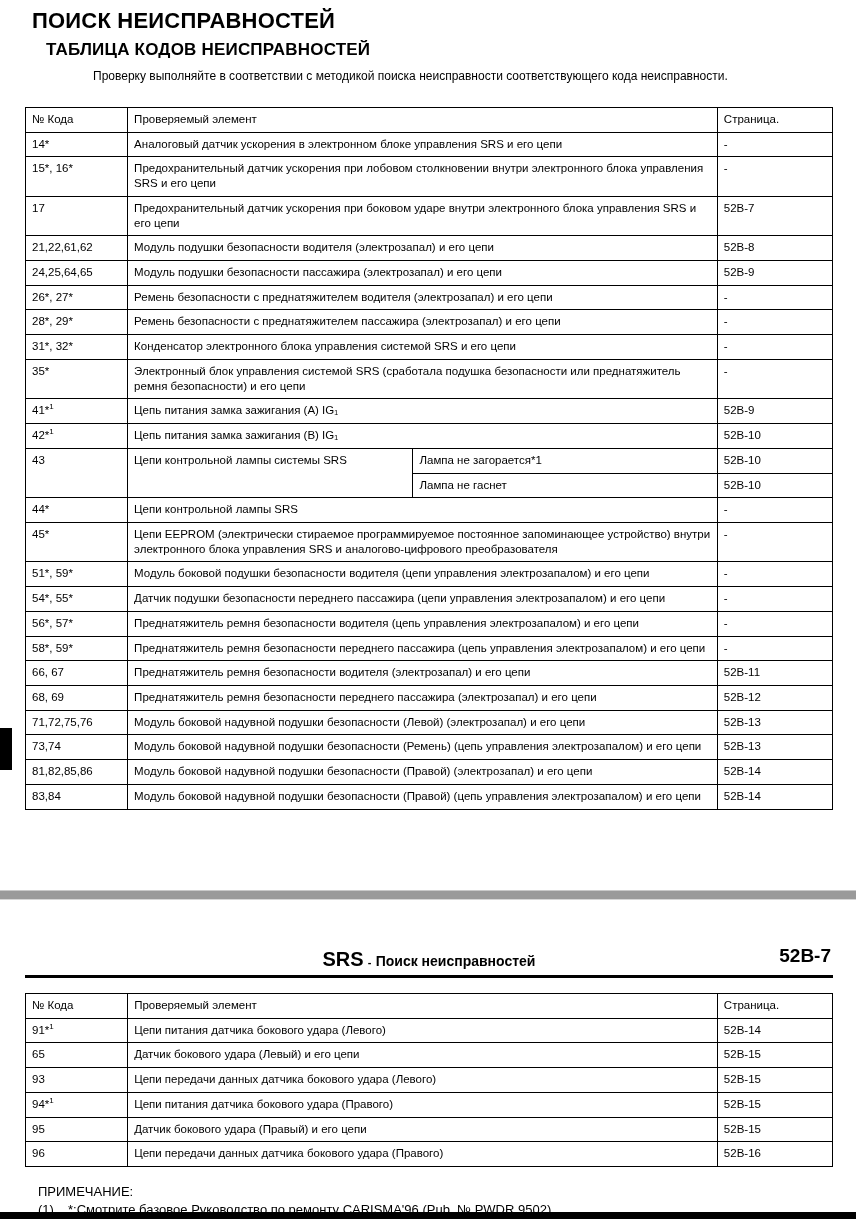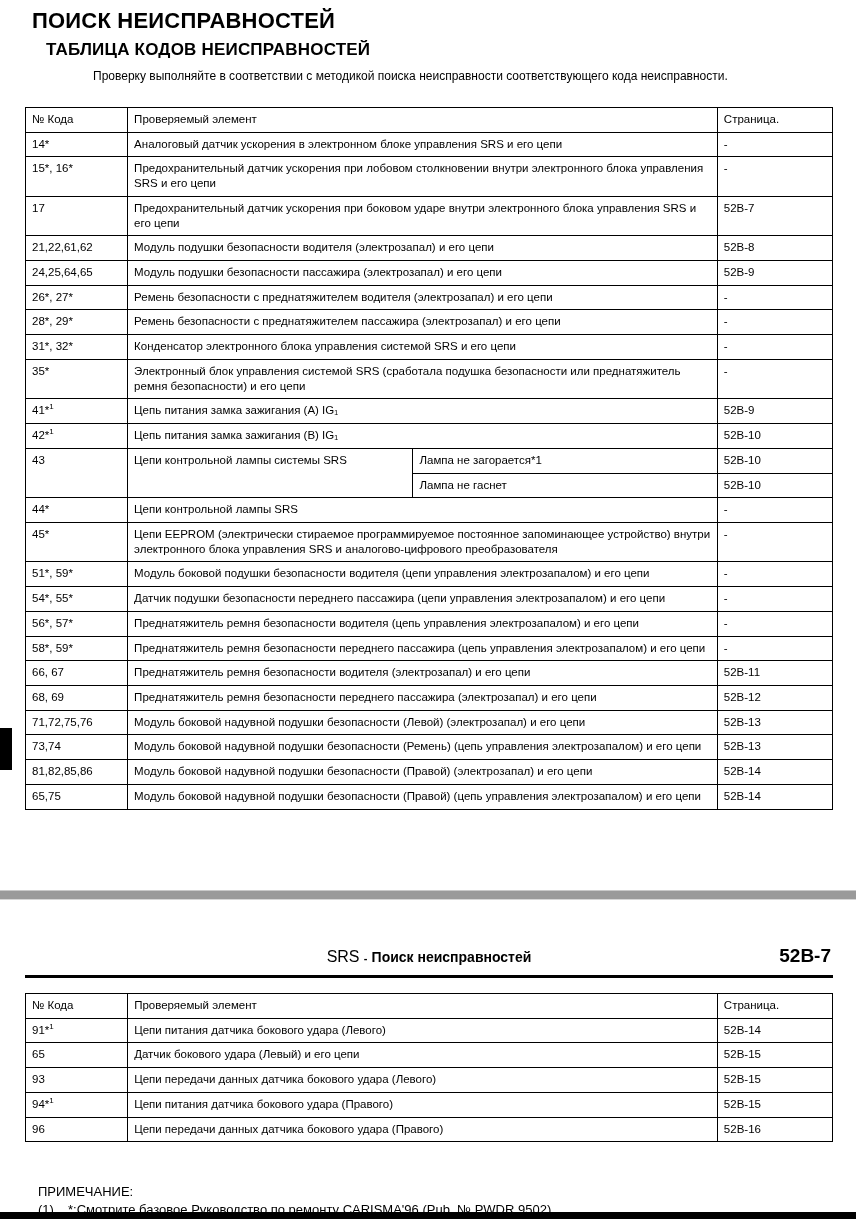--- a/index.html
+++ b/index.html
@@ -120,22 +120,22 @@
   .pg2-header .hdr-center {
     position: absolute;
     left: 0;
     right: 0;
     top: 0;
     text-align: center;
     font-size: 15px;
     white-space: nowrap;
   }
   .pg2-header .hdr-center .sys {
-    font-weight: normal;
-    font-size: 16px;
+    font-weight: bold;
+    font-size: 20px;
   }
   .pg2-header .hdr-center .dash {
     font-weight: bold;
     font-size: 11px;
     vertical-align: middle;
   }
   .pg2-header .hdr-center .ttl {
     font-weight: bold;
     font-size: 14px;
   }
@@ -329,21 +329,21 @@
         <td><span>73,74</span></td>
         <td colspan="2">Модуль боковой надувной подушки безопасности (Ремень) (цепь управления электрозапалом) и его цепи</td>
         <td>52B-13</td>
       </tr>
       <tr>
         <td><span>81,82,85,86</span></td>
         <td colspan="2">Модуль боковой надувной подушки безопасности (Правой) (электрозапал) и его цепи</td>
         <td>52B-14</td>
       </tr>
       <tr>
-        <td><span>65,75</span></td>
+        <td><span>83,84</span></td>
         <td colspan="2">Модуль боковой надувной подушки безопасности (Правой) (цепь управления электрозапалом) и его цепи</td>
         <td>52B-14</td>
       </tr>
     </tbody>
   </table>
 
   <div class="edge-tab"></div>
 </div>
 
 <div class="page-separator"></div>
@@ -388,20 +388,25 @@
         <td><span>93</span></td>
         <td>Цепи передачи данных датчика бокового удара (Левого)</td>
         <td>52B-15</td>
       </tr>
       <tr>
         <td><span>94*</span><sup class="fn">1</sup></td>
         <td>Цепи питания датчика бокового удара (Правого)</td>
         <td>52B-15</td>
       </tr>
       <tr>
+        <td><span>95</span></td>
+        <td>Датчик бокового удара (Правый) и его цепи</td>
+        <td>52B-15</td>
+      </tr>
+      <tr>
         <td><span>96</span></td>
         <td>Цепи передачи данных датчика бокового удара (Правого)</td>
         <td>52B-16</td>
       </tr>
     </tbody>
   </table>
 
   <div class="note-block">
     <div class="note-row">ПРИМЕЧАНИЕ:</div>
     <div class="note-row">

